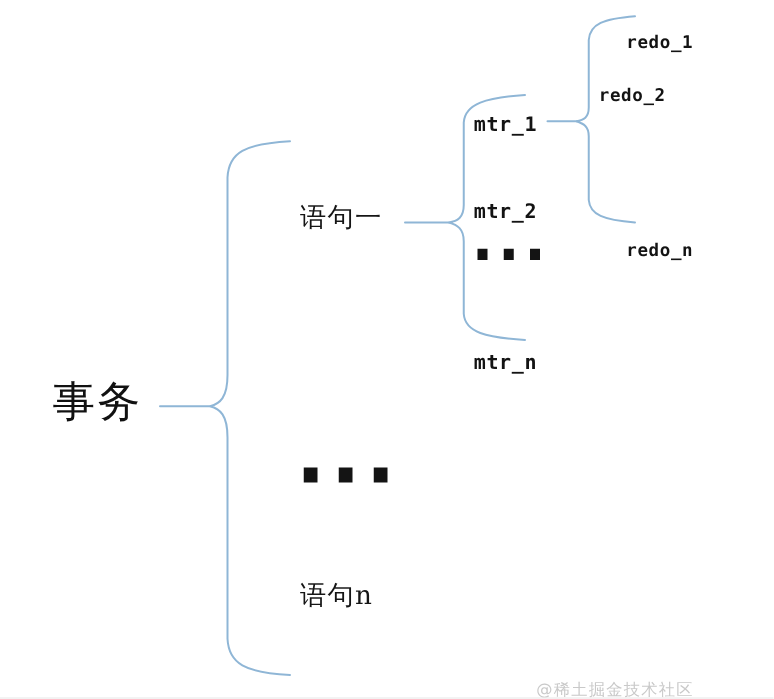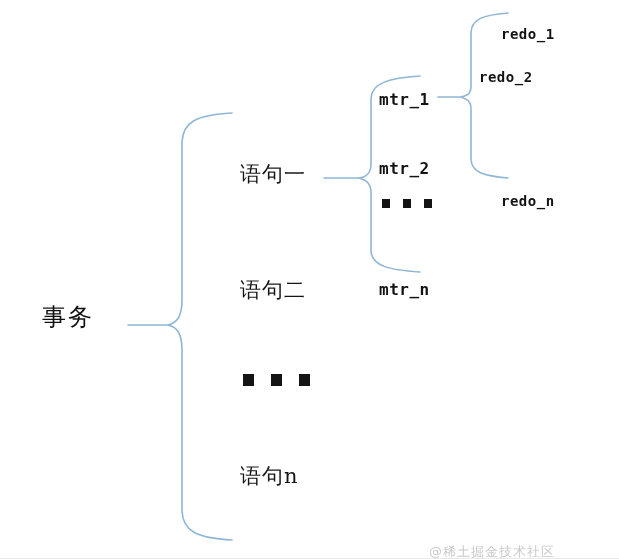--- a/index.html
+++ b/index.html
@@ -29,21 +29,21 @@
   }
   .lbl {
     position: absolute;
     white-space: nowrap;
     color: #1a1a1a;
     line-height: 1;
   }
   
   .root-label {
     font-family: "DejaVu Serif", "Liberation Serif", serif;
-    font-size: 24px;
+    font-size: 34px;
     font-weight: 400;
     letter-spacing: 2px;
     color: #111111;
   }
   
   .stmt-label {
     font-family: "DejaVu Serif", "Liberation Serif", serif;
     font-size: 21px;
     font-weight: 400;
     letter-spacing: 1px;
@@ -129,21 +129,20 @@
 
       <path d="M 438 97 L 461 97"></path>
 
     </g>
   </svg>
 
   <div class="lbl root-label" style="left:42px; top:305px;">事务</div>
 
   <div class="lbl stmt-label" style="left:240px; top:164px;">语句一</div>
 
-  <div class="lbl stmt-label" style="left:240px; top:280px;">语句二</div>
 
   <div class="sq-ellipsis big" style="left:243px; top:374px;">
       <span></span>
       <span></span>
       <span></span>
     </div>
 
   <div class="lbl stmt-label" style="left:240px; top:466px;">语句n</div>
 
   <div class="lbl mono-label" style="left:379px; top:92px;">mtr_1</div>

